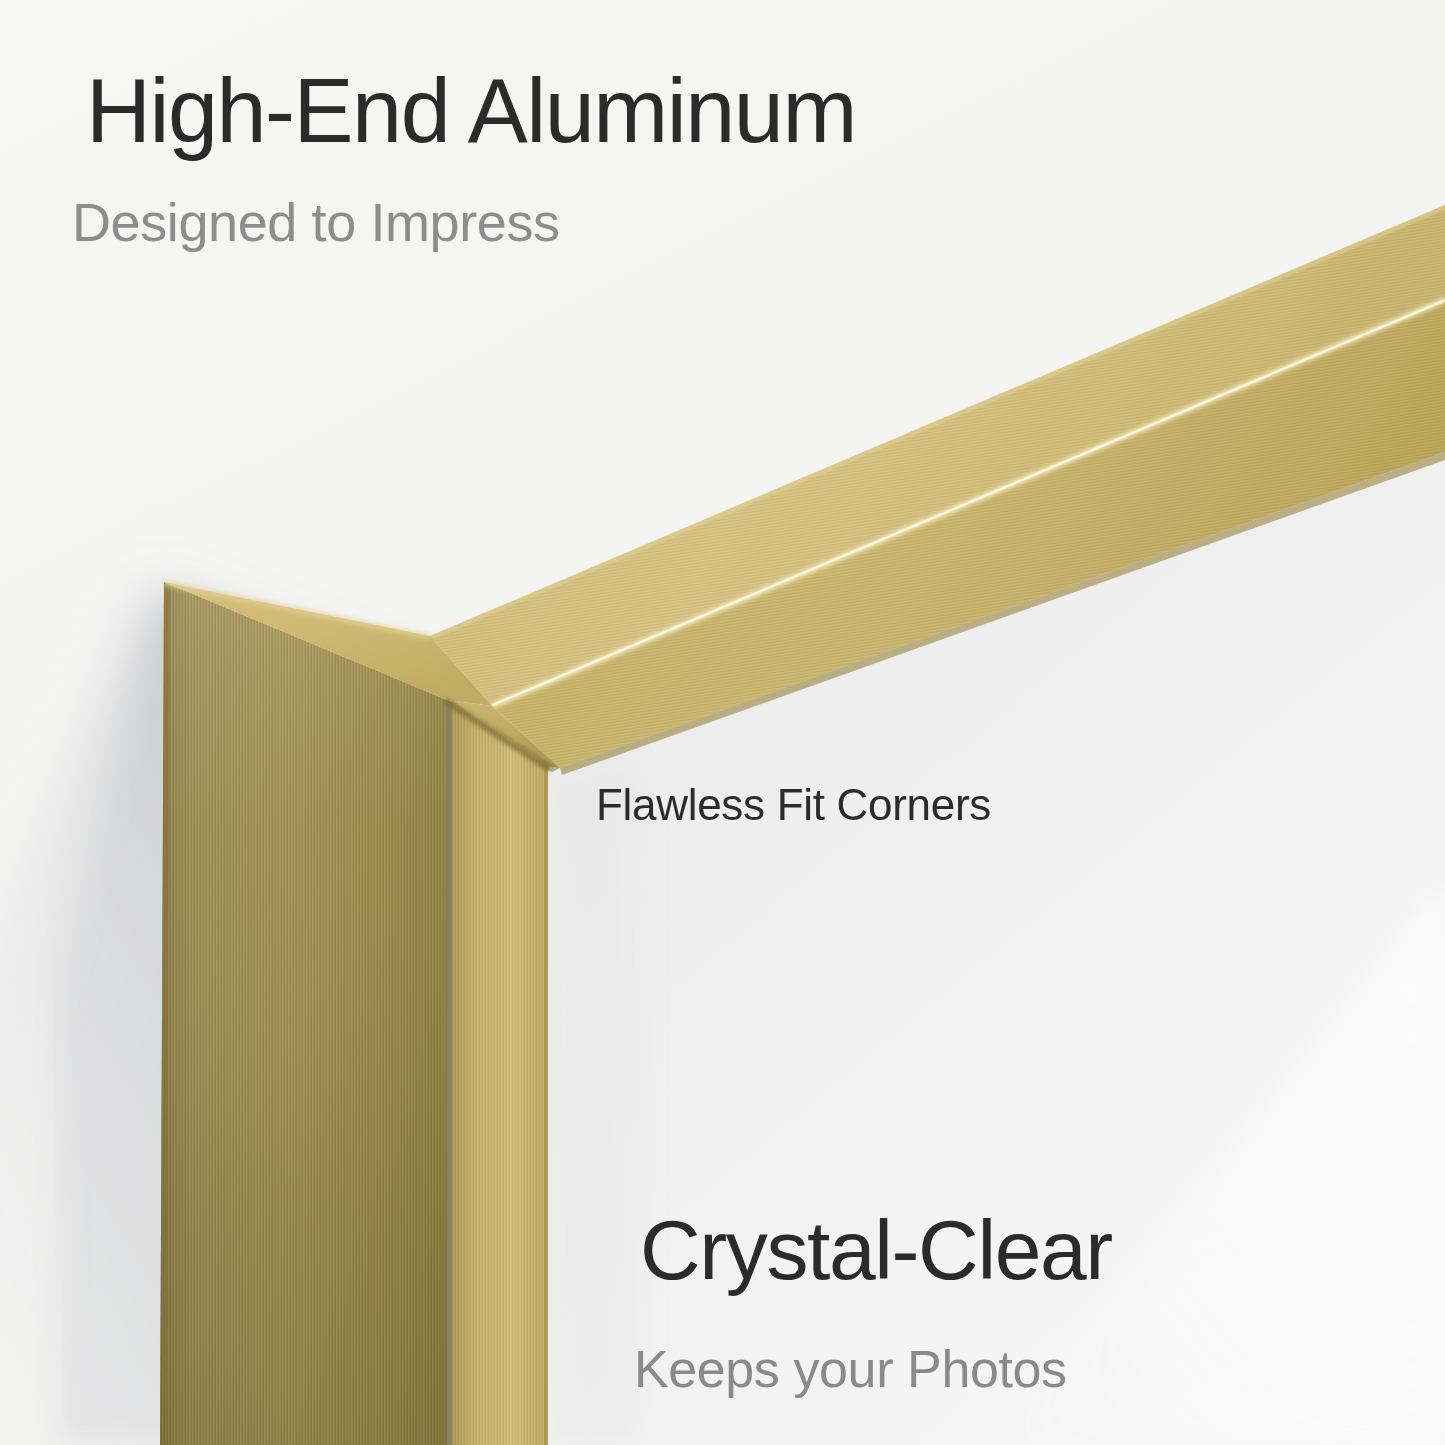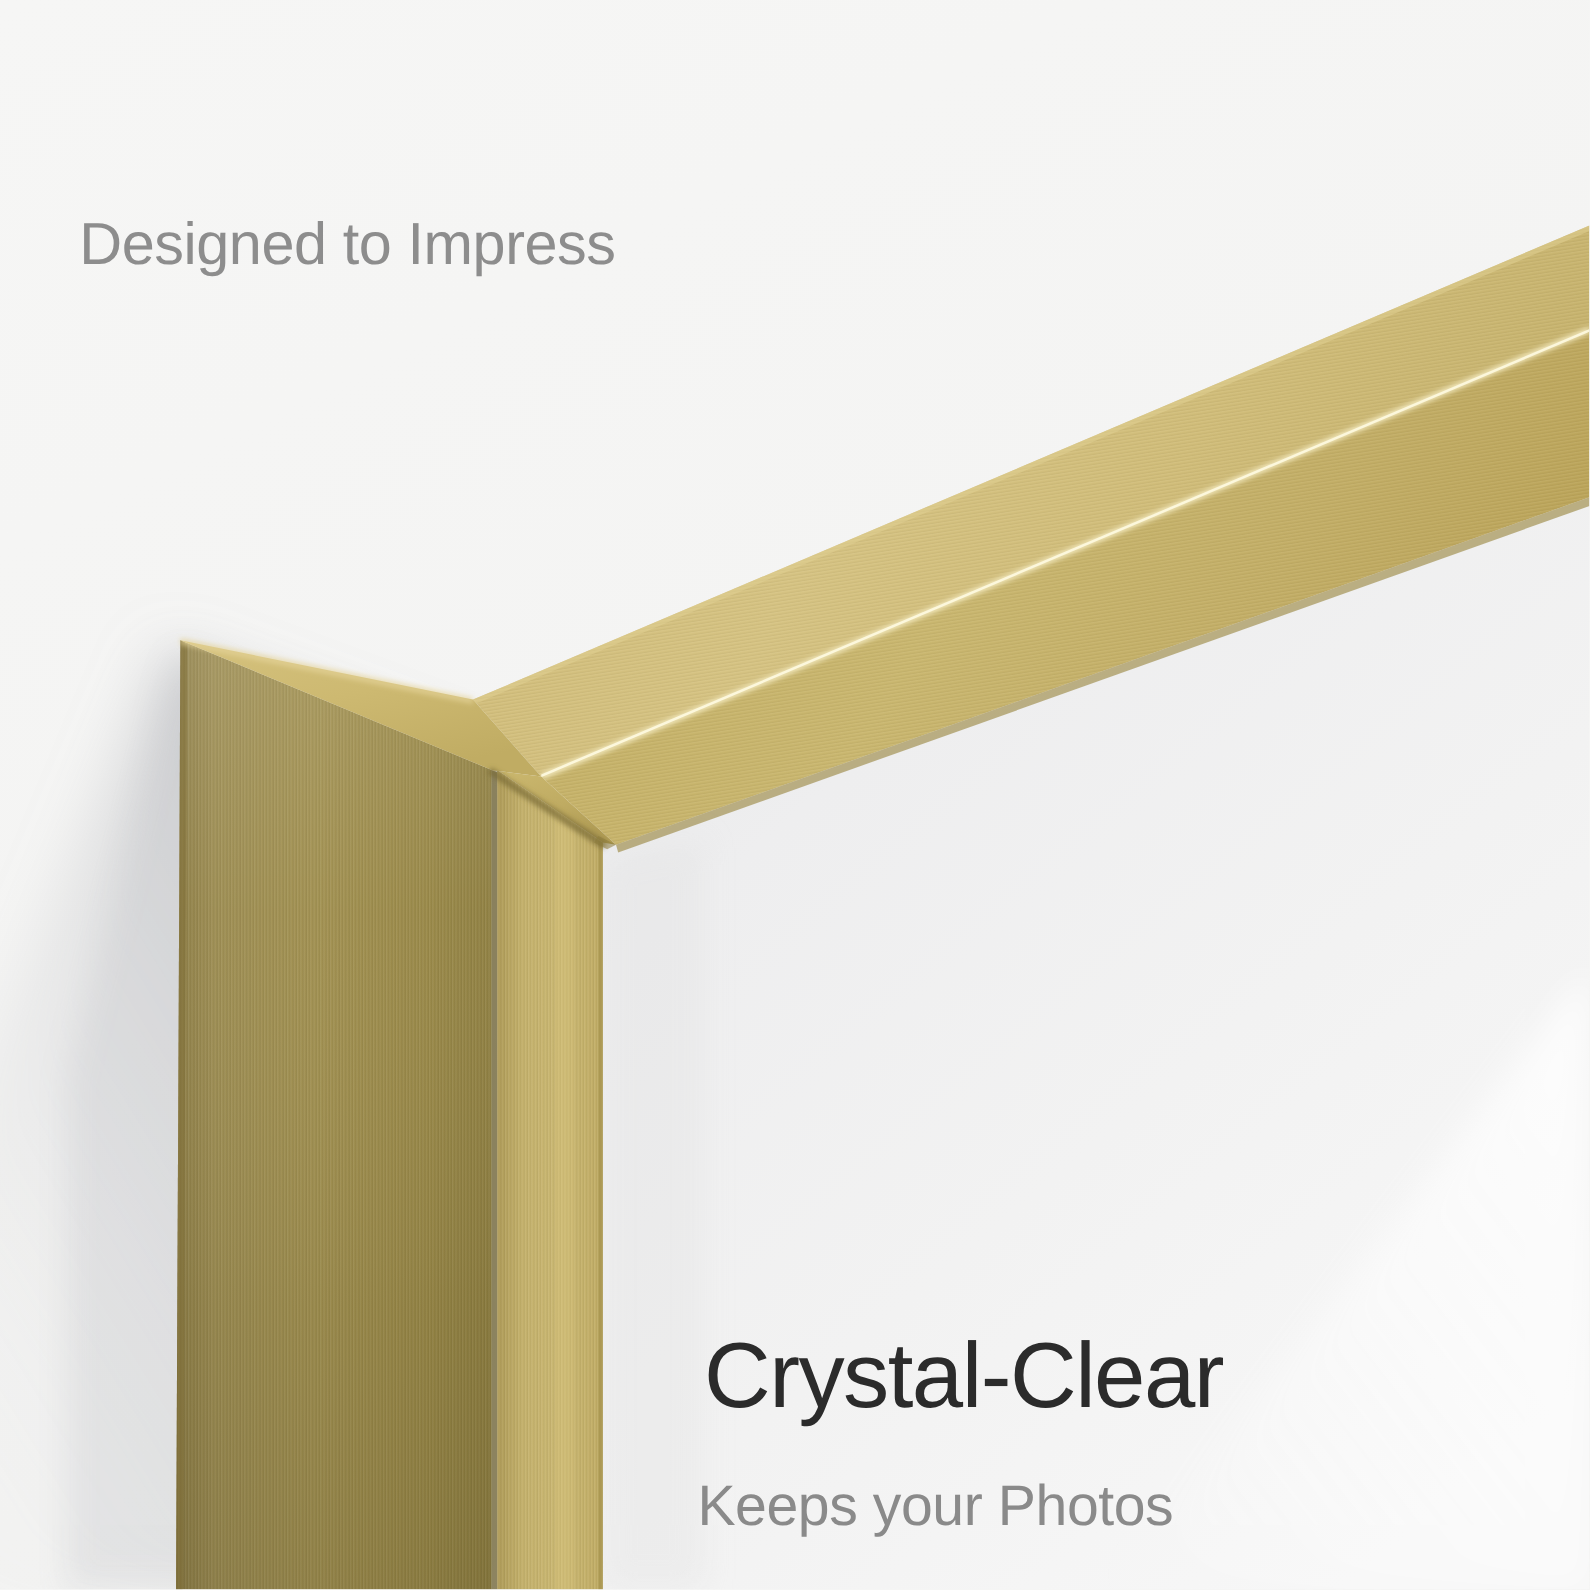--- a/index.html
+++ b/index.html
@@ -243,23 +243,25 @@
       </g>
 
       <g filter="url(#blurTiny)">
         <polygon points="164,580 430,634 430,640 164,586" fill="#e6d49a" opacity="0.7"></polygon>
       </g>
 
       <polygon points="544,760 560,768 552,772 540,766" fill="#8c7b3c" opacity="0.55"></polygon>
     </g>
   </svg>
 
+  <div class="txt" id="headline">High-End Aluminum</div>
 
   <div class="txt" id="subhead">Designed to Impress</div>
 
+  <div class="txt" id="corners-label">Flawless Fit Corners</div>
 
   <div class="txt" id="glass-title">
     <div>Crystal-Clear</div>
     
   </div>
 
   <div class="txt" id="glass-sub">
     <div>Keeps your Photos</div>
     
   </div>

